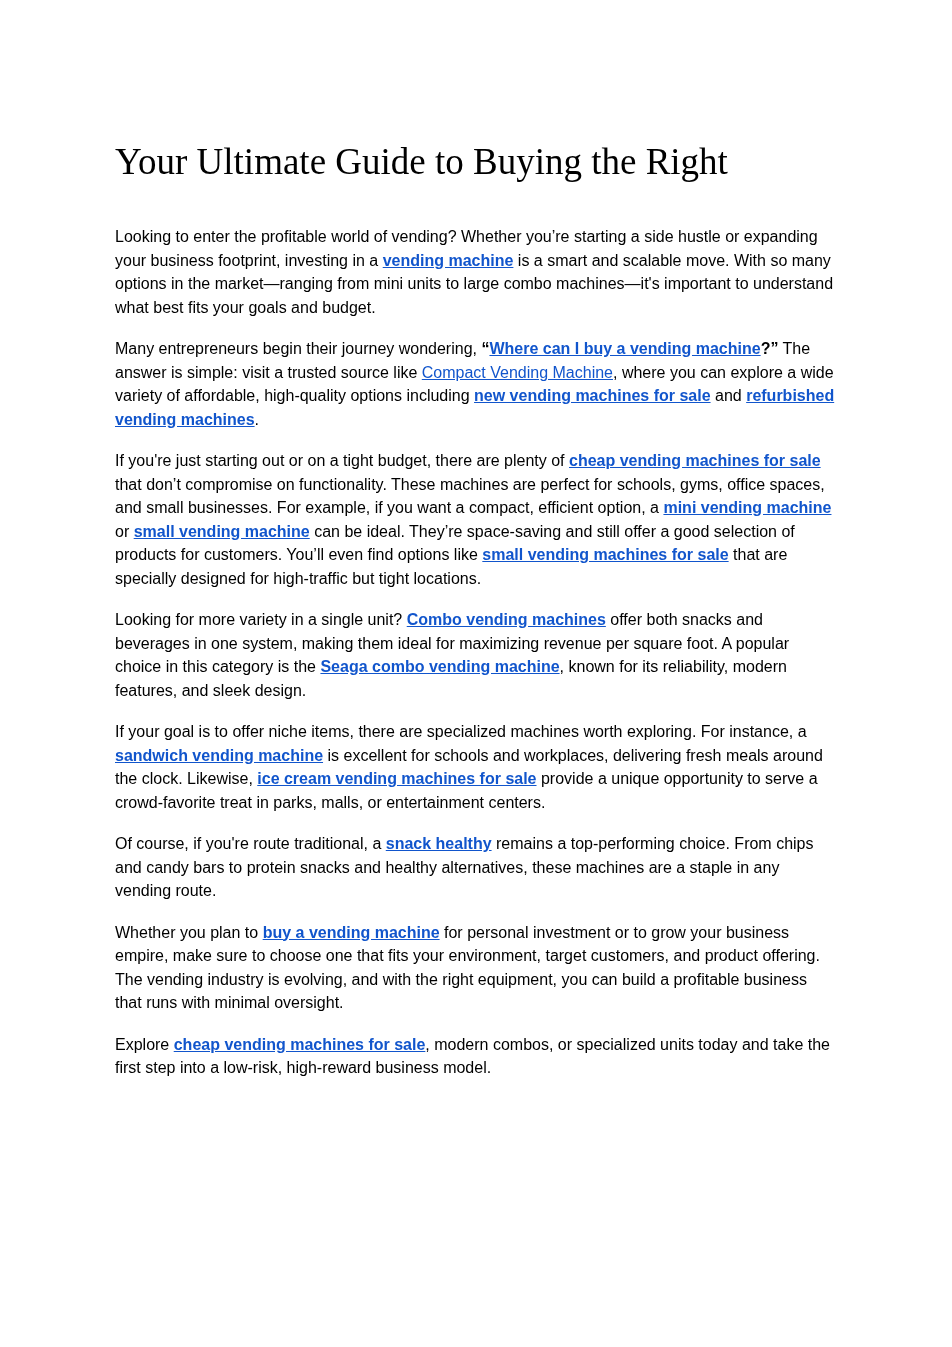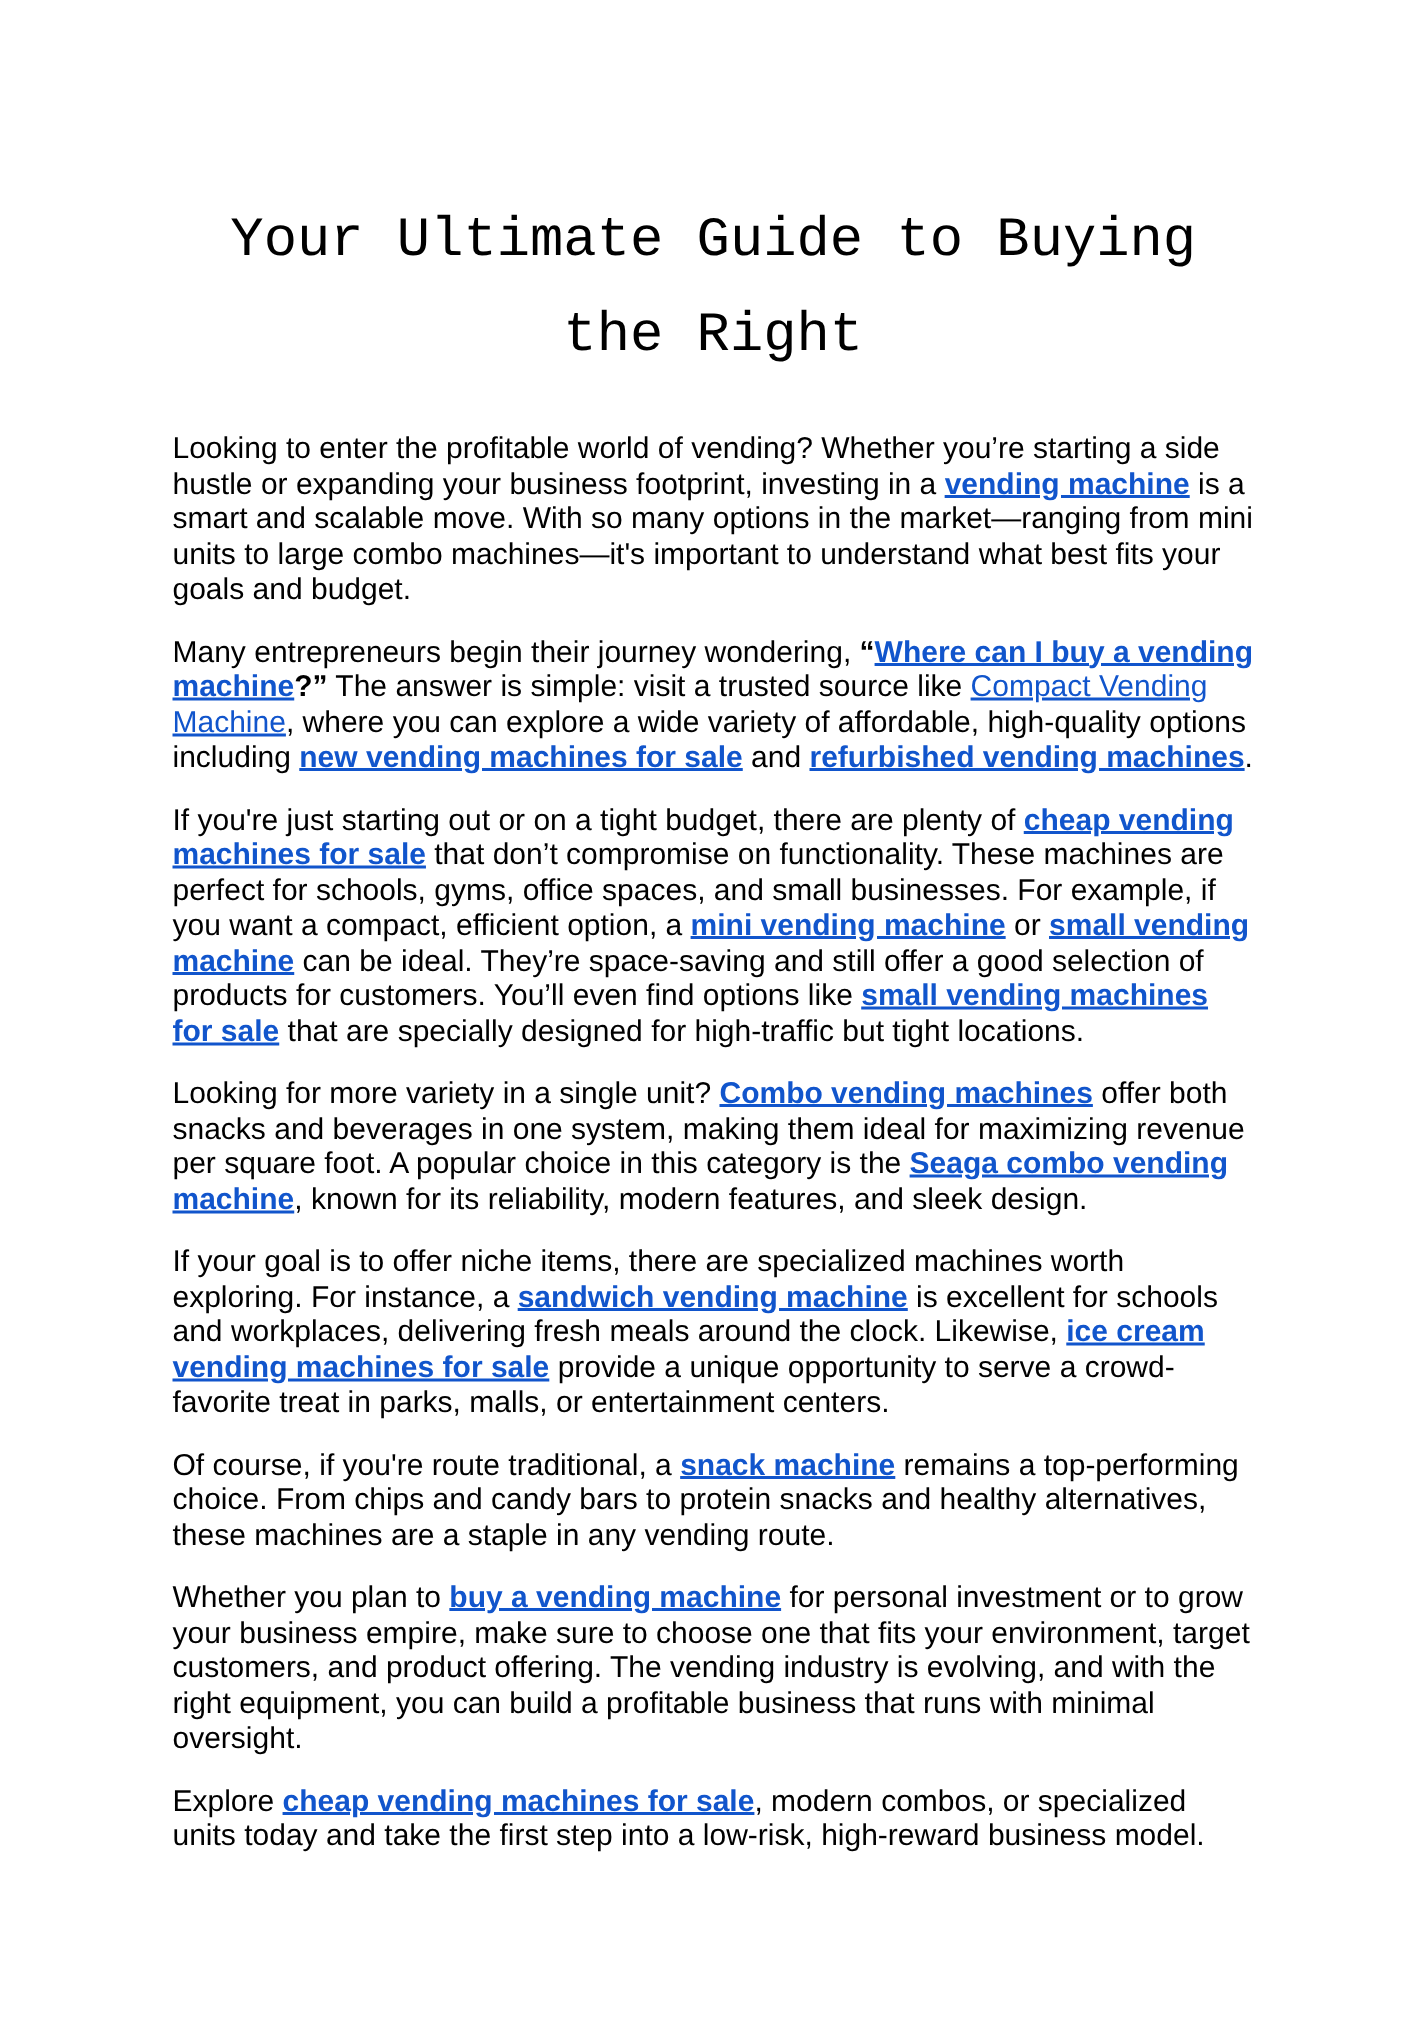--- a/index.html
+++ b/index.html
@@ -7,31 +7,30 @@
   .page {
     width: 952px;
     min-height: 1347px;
     margin: 0 auto;
     background: var(--page-bg, #ffffff);
     color: var(--text-color, #000000);
     font-family: "Liberation Sans", sans-serif;
     padding: 130px 116px 60px 115px;
   }
   .doc-title {
-    font-family: Liberation Mono, monospace;
+    font-family: Liberation Serif, serif;
     font-weight: 400;
     font-size: 37px;
     line-height: 63px;
-    text-align: center;
     color: var(--text-color, #000000);
     margin-bottom: 32px;
   }
   .title-line { display: block; }
   .para {
-    font-size: 20px;
+    font-size: 16px;
     line-height: 23.5px;
     margin-bottom: 18px;
     text-align: left;
   }
   .para:last-child { margin-bottom: 16px; }
   a.link {
     color: var(--link-color, #1155cc);
     text-decoration: underline;
     cursor: pointer;
   }
@@ -43,17 +42,17 @@
 <div class="page">
   <h1 class="doc-title">
     <span class="title-line">Your Ultimate Guide to Buying the Right</span>
   </h1>
   <div>
       <p class="para"><span>Looking to enter the profitable world of vending? Whether you’re starting a side hustle or expanding your business footprint, investing in a </span><a href="#" class="link bold">vending machine</a><span> is a smart and scalable move. With so many options in the market—ranging from mini units to large combo machines—it's important to understand what best fits your goals and budget.</span></p>
       <p class="para"><span>Many entrepreneurs begin their journey wondering, </span><span class="bold">“</span><a href="#" class="link bold">Where can I buy a vending machine</a><span class="bold">?”</span><span> The answer is simple: visit a trusted source like </span><a href="#" class="link">Compact Vending Machine</a><span>, where you can explore a wide variety of affordable, high-quality options including </span><a href="#" class="link bold">new vending machines for sale</a><span> and </span><a href="#" class="link bold">refurbished vending machines</a><span>.</span></p>
       <p class="para"><span>If you're just starting out or on a tight budget, there are plenty of </span><a href="#" class="link bold">cheap vending machines for sale</a><span> that don’t compromise on functionality. These machines are perfect for schools, gyms, office spaces, and small businesses. For example, if you want a compact, efficient option, a </span><a href="#" class="link bold">mini vending machine</a><span> or </span><a href="#" class="link bold">small vending machine</a><span> can be ideal. They’re space-saving and still offer a good selection of products for customers. You’ll even find options like </span><a href="#" class="link bold">small vending machines for sale</a><span> that are specially designed for high-traffic but tight locations.</span></p>
       <p class="para"><span>Looking for more variety in a single unit? </span><a href="#" class="link bold">Combo vending machines</a><span> offer both snacks and beverages in one system, making them ideal for maximizing revenue per square foot. A popular choice in this category is the </span><a href="#" class="link bold">Seaga combo vending machine</a><span>, known for its reliability, modern features, and sleek design.</span></p>
       <p class="para"><span>If your goal is to offer niche items, there are specialized machines worth exploring. For instance, a </span><a href="#" class="link bold">sandwich vending machine</a><span> is excellent for schools and workplaces, delivering fresh meals around the clock. Likewise, </span><a href="#" class="link bold">ice cream vending machines for sale</a><span> provide a unique opportunity to serve a crowd-favorite treat in parks, malls, or entertainment centers.</span></p>
-      <p class="para"><span>Of course, if you're route traditional, a </span><a href="#" class="link bold">snack machine</a><span> remains a top-performing choice. From chips and candy bars to protein snacks and healthy alternatives, these machines are a staple in any vending route.</span></p>
+      <p class="para"><span>Of course, if you're route traditional, a </span><a href="#" class="link bold">snack healthy</a><span> remains a top-performing choice. From chips and candy bars to protein snacks and healthy alternatives, these machines are a staple in any vending route.</span></p>
       <p class="para"><span>Whether you plan to </span><a href="#" class="link bold">buy a vending machine</a><span> for personal investment or to grow your business empire, make sure to choose one that fits your environment, target customers, and product offering. The vending industry is evolving, and with the right equipment, you can build a profitable business that runs with minimal oversight.</span></p>
       <p class="para"><span>Explore </span><a href="#" class="link bold">cheap vending machines for sale</a><span>, modern combos, or specialized units today and take the first step into a low-risk, high-reward business model.</span></p>
     </div>
 </div>
 
 </body></html>

